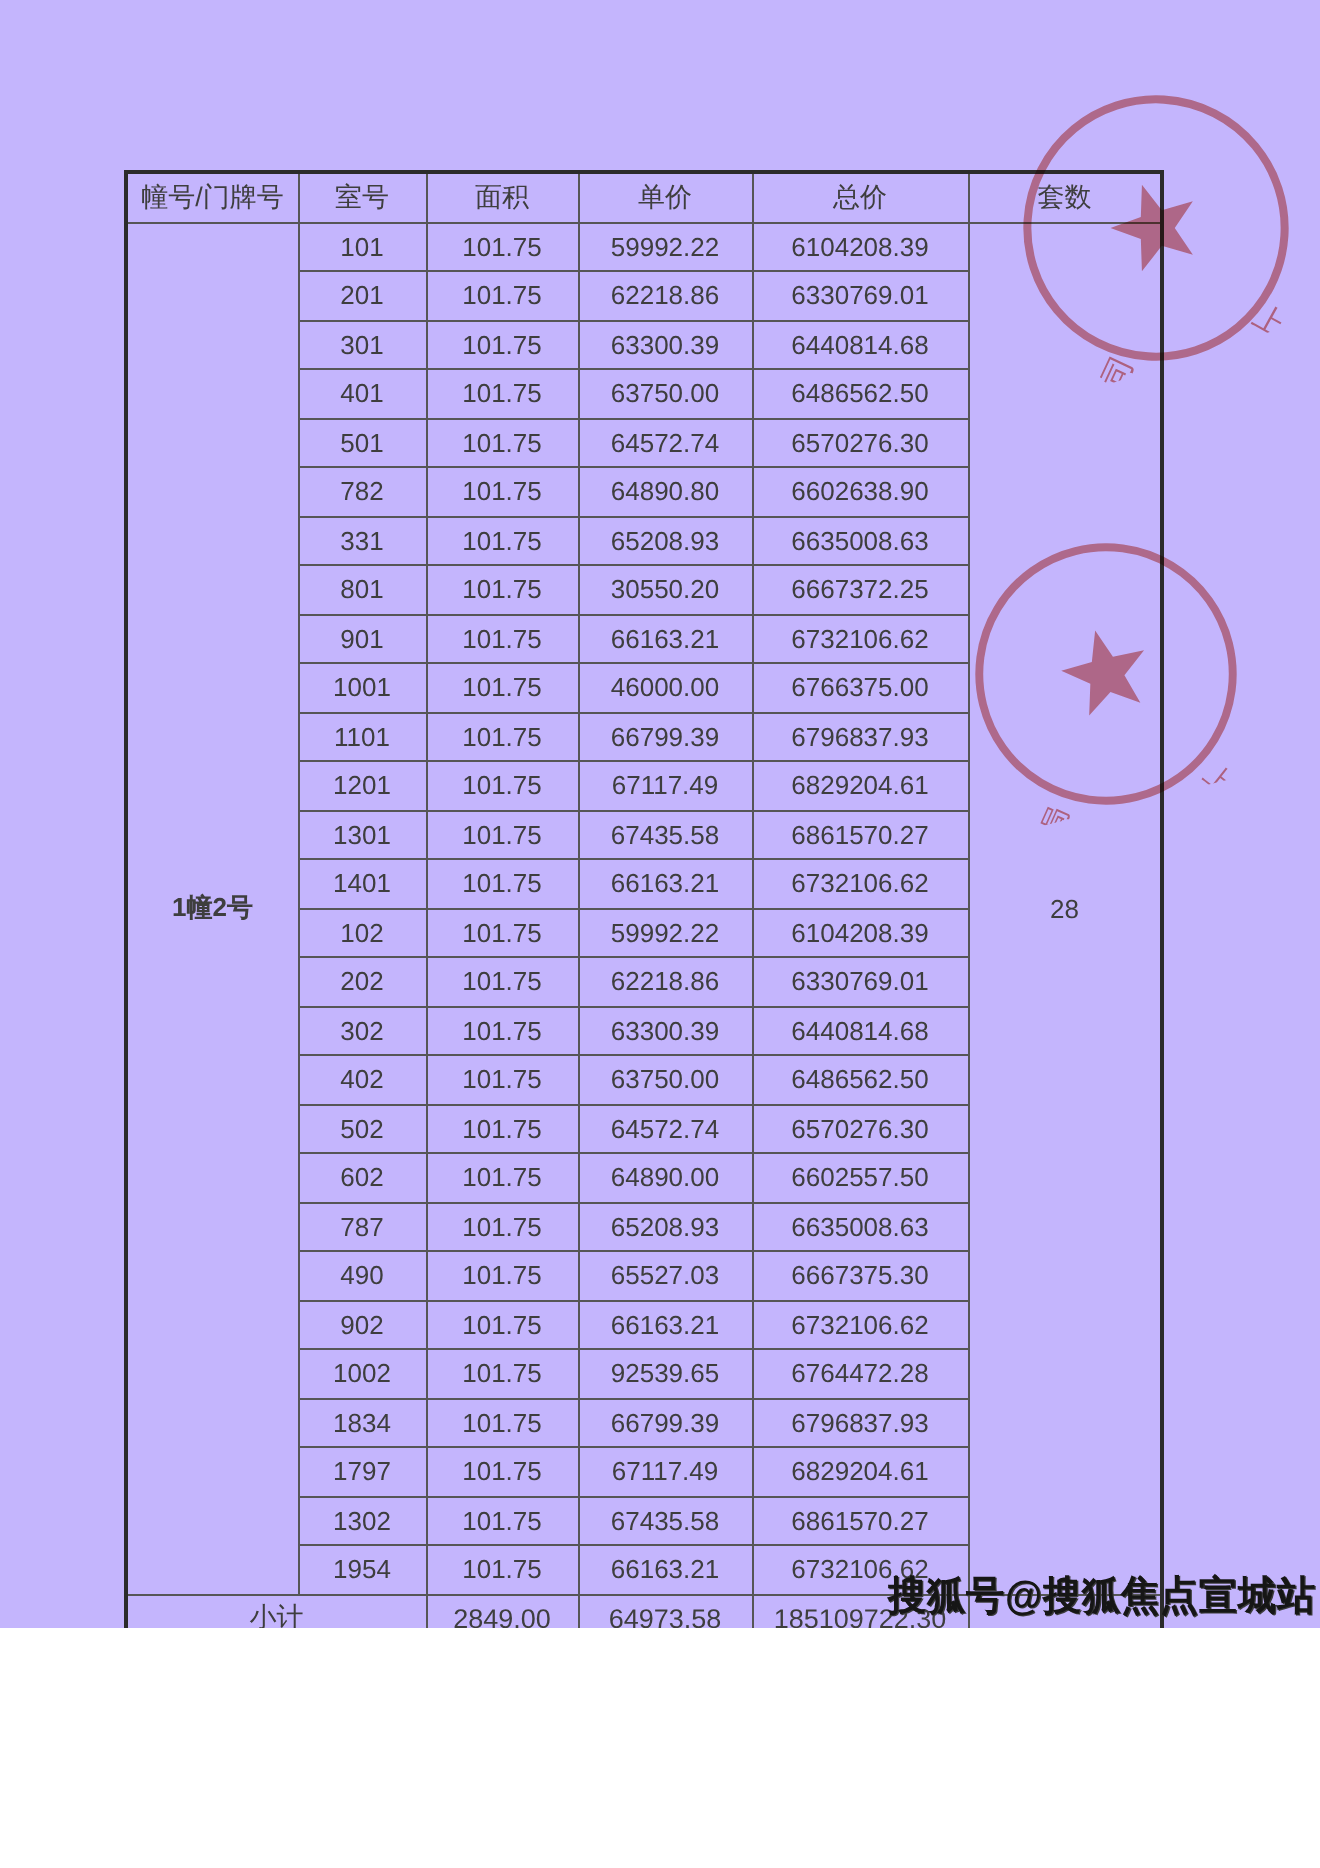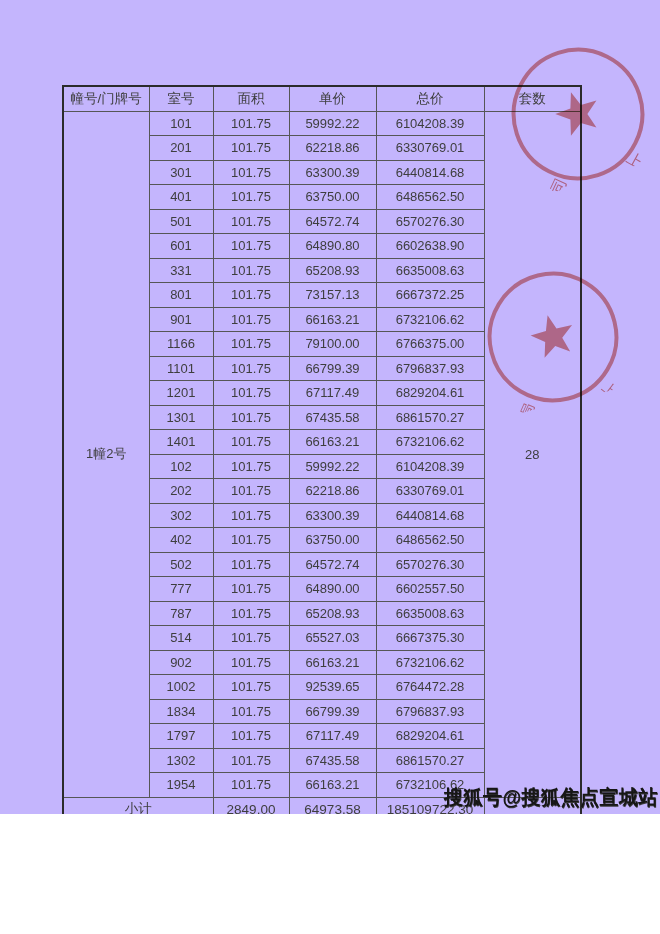--- a/index.html
+++ b/index.html
@@ -28,21 +28,21 @@
     color:#3e3e3e;
     overflow:hidden;
     white-space:nowrap;
   }
   .price-table{border:2px solid #2b2b2b;}
   .price-table thead tr{height:25px;}
   .price-table thead th{font-size:13.5px;font-weight:400;}
   .price-table tbody tr{height:24.5px;}
   .price-table tfoot tr{height:25px;padding-left:40px;}
   .price-table tfoot td{font-size:13.5px;}
-  .building-cell{font-size:13.5px;font-weight:400;margin-left:28px;}
+  .building-cell{font-size:13.5px;font-weight:700;margin-left:28px;}
   .count-cell{font-size:13.5px;}
   
   .stamp{
     position:absolute;
     opacity:0.72;
     mix-blend-mode:multiply;
     pointer-events:none;
   }
   .stamp-company{left:511px;top:47px;width:134px;height:134px;transform:rotate(-18deg);}
   .stamp-bureau{left:487px;top:271px;width:132px;height:132px;transform:rotate(-14deg);}
@@ -119,47 +119,47 @@
           <td>63750.00</td>
           <td>6486562.50</td>
         </tr>
         <tr>
           <td>501</td>
           <td>101.75</td>
           <td>64572.74</td>
           <td>6570276.30</td>
         </tr>
         <tr>
-          <td>601</td>
+          <td>782</td>
           <td>101.75</td>
           <td>64890.80</td>
           <td>6602638.90</td>
         </tr>
         <tr>
           <td>331</td>
           <td>101.75</td>
           <td>65208.93</td>
           <td>6635008.63</td>
         </tr>
         <tr>
           <td>801</td>
           <td>101.75</td>
-          <td>73157.13</td>
+          <td>30550.20</td>
           <td>6667372.25</td>
         </tr>
         <tr>
           <td>901</td>
           <td>101.75</td>
           <td>66163.21</td>
           <td>6732106.62</td>
         </tr>
         <tr>
-          <td>1166</td>
-          <td>101.75</td>
-          <td>79100.00</td>
+          <td>1001</td>
+          <td>101.75</td>
+          <td>46000.00</td>
           <td>6766375.00</td>
         </tr>
         <tr>
           <td>1101</td>
           <td>101.75</td>
           <td>66799.39</td>
           <td>6796837.93</td>
         </tr>
         <tr>
           <td>1201</td>
@@ -203,33 +203,33 @@
           <td>63750.00</td>
           <td>6486562.50</td>
         </tr>
         <tr>
           <td>502</td>
           <td>101.75</td>
           <td>64572.74</td>
           <td>6570276.30</td>
         </tr>
         <tr>
-          <td>777</td>
+          <td>602</td>
           <td>101.75</td>
           <td>64890.00</td>
           <td>6602557.50</td>
         </tr>
         <tr>
           <td>787</td>
           <td>101.75</td>
           <td>65208.93</td>
           <td>6635008.63</td>
         </tr>
         <tr>
-          <td>514</td>
+          <td>490</td>
           <td>101.75</td>
           <td>65527.03</td>
           <td>6667375.30</td>
         </tr>
         <tr>
           <td>902</td>
           <td>101.75</td>
           <td>66163.21</td>
           <td>6732106.62</td>
         </tr>

